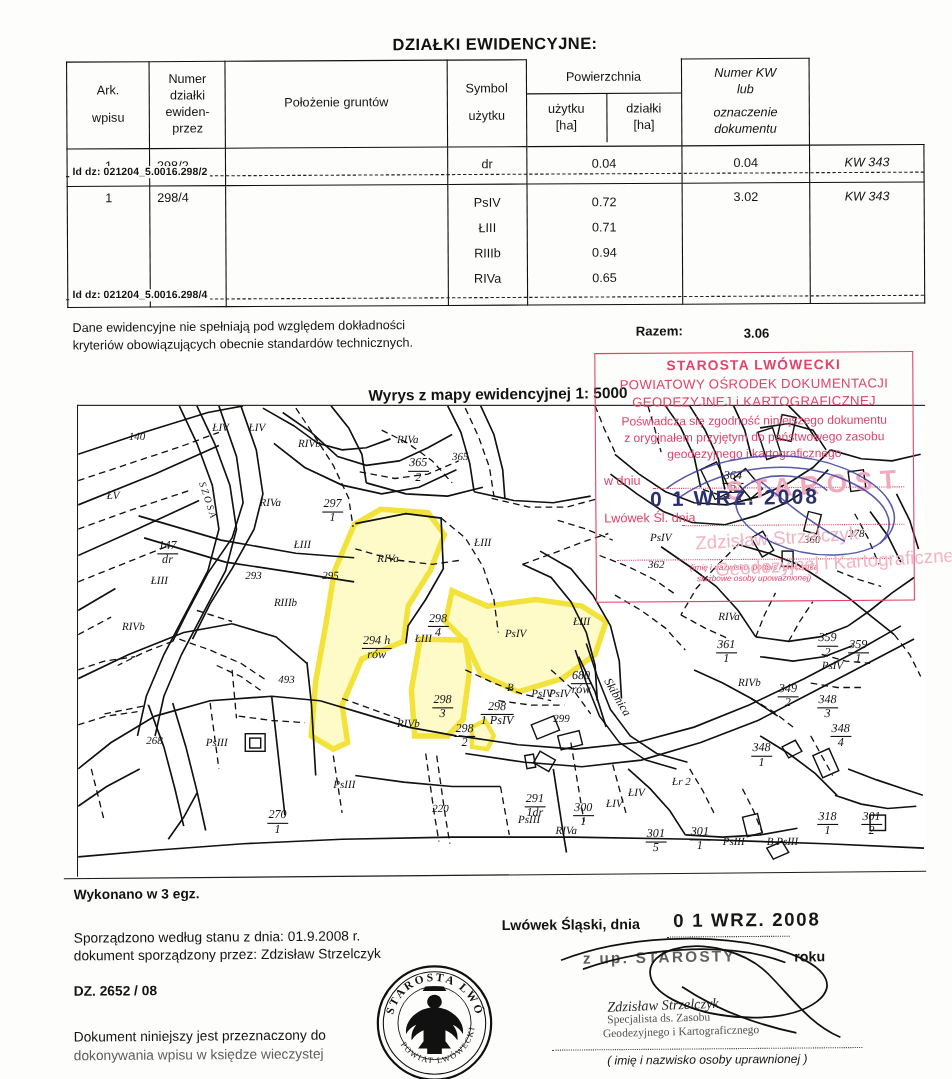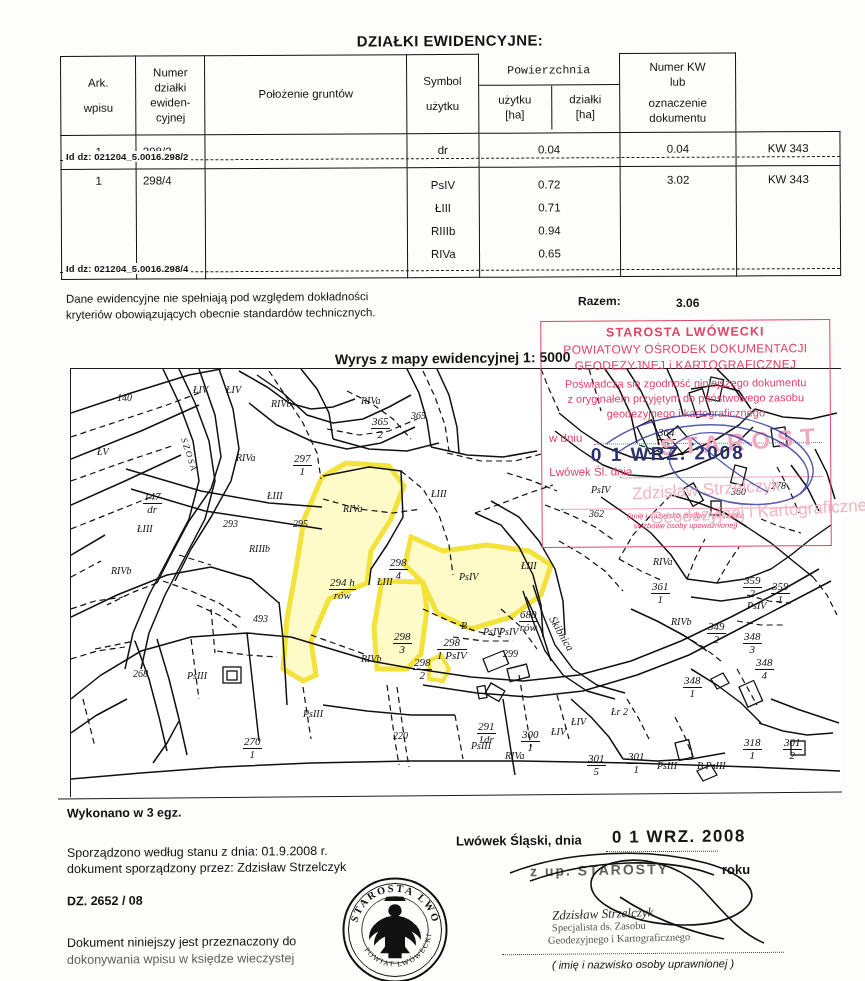--- a/index.html
+++ b/index.html
@@ -39,21 +39,21 @@
   td.num{text-align:right;padding-right:6px;font-size:12px;}
   td.numb{text-align:right;padding-right:4px;font-size:12px;font-weight:bold;}
   td.kw{text-align:left;padding-left:5px;font-size:12px;font-weight:bold;}
   td.sym{font-size:12px;}
   .c-ark{width:88px;}
   .c-nr{width:70px;}
   .c-pol{width:268px;}
   .c-sym{width:78px;}
   .c-uz{width:72px;}
   .c-dz{width:68px;}
-  .c-kw{width:136px;}
+  .c-kw{width:136px;font-style:italic;}
 
   .uses{display:flex;flex-direction:column;gap:0;}
   .uses div{height:23px;line-height:23px;}
 
   
   .iddz{
     position:absolute;font-size:9.5px;font-weight:bold;letter-spacing:.1px;
     white-space:nowrap;background:#fdfdfb;padding:0 2px;
   }
   .dashline{
@@ -258,30 +258,30 @@
         <tr>
           <th class="c-ark th-stack">
             <span>Ark.</span>
             <span style="height:10px"></span>
             <span>wpisu</span>
           </th>
           <th class="c-nr th-stack">
             <span>Numer</span>
             <span>działki</span>
             <span>ewiden-</span>
-            <span>cyjnej</span>
+            <span>przez</span>
           </th>
           <th class="c-pol">Położenie gruntów</th>
           <th class="c-sym th-stack">
             <span>Symbol</span>
             <span style="height:10px"></span>
             <span>użytku</span>
           </th>
           <th class="c-uz" style="padding:0;border:none;">
-            <div style="border:1.5px solid #111;border-left:none;border-right:none;border-top:none;height:28px;line-height:28px;width:140px;font-family:Liberation Mono, monospace;">Powierzchnia</div>
+            <div style="border:1.5px solid #111;border-left:none;border-right:none;border-top:none;height:28px;line-height:28px;width:140px;">Powierzchnia</div>
             <div style="display:flex;height:44px;width:140px;">
               <div style="flex:0 0 72px;display:flex;flex-direction:column;justify-content:center;border-right:1.5px solid #111;">
                 <span>użytku</span>
                 <span>[ha]</span>
               </div>
               <div style="flex:1;display:flex;flex-direction:column;justify-content:center;">
                 <span>działki</span>
                 <span>[ha]</span>
               </div>
             </div>

